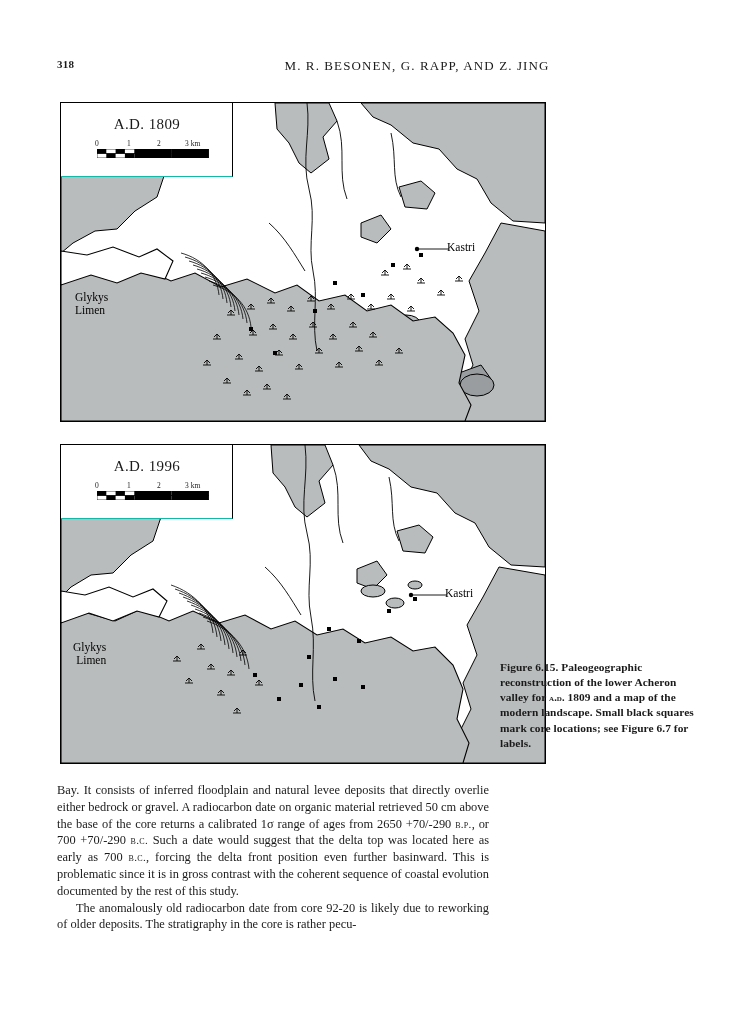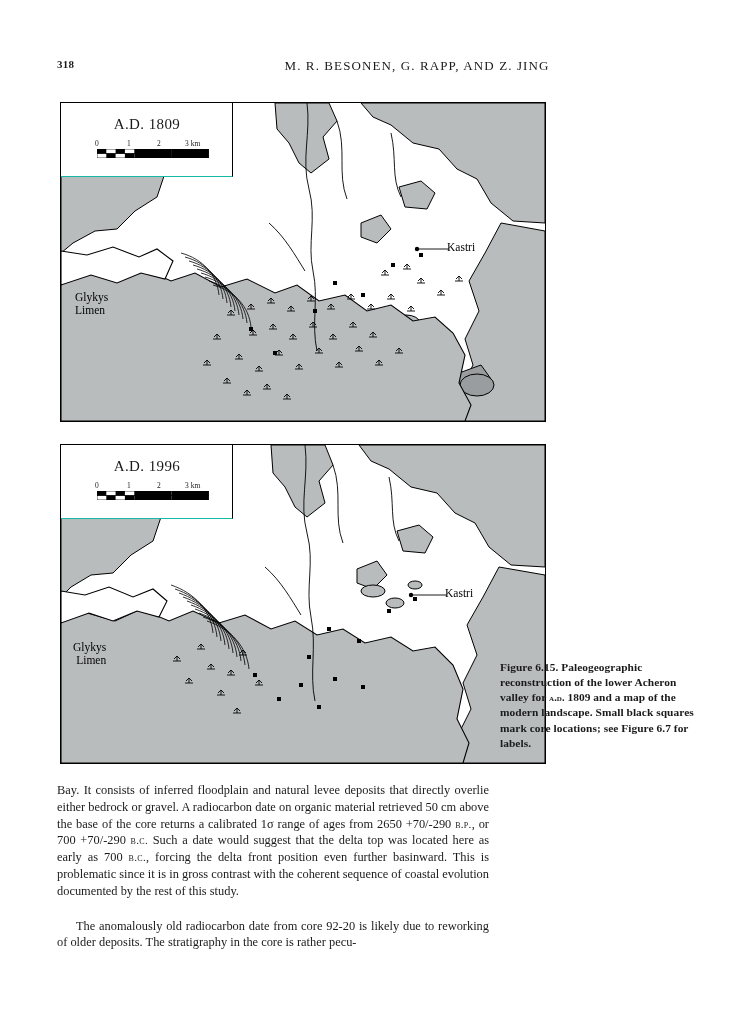--- a/index.html
+++ b/index.html
@@ -129,21 +129,21 @@
   .body-text {
     position: absolute;
     left: 57px;
     top: 782px;
     width: 432px;
     font-size: 12.4px;
     line-height: 1.355;
     text-align: justify;
   }
   .body-text p { margin: 0; }
-  .body-text p.indent { text-indent: 19px; margin-top: 18px; }
+  .body-text p.indent { text-indent: 19px; }
   .body-text .sc { font-variant: small-caps; font-size: 11px; letter-spacing: 0.3px; }
 </style>
 </head>
 <body>
 
 <div class="page">
 
   <div class="running-head">
     <div class="folio">318</div>
     <div class="head-title">M. R. Besonen, G. Rapp, and Z. Jing</div>

